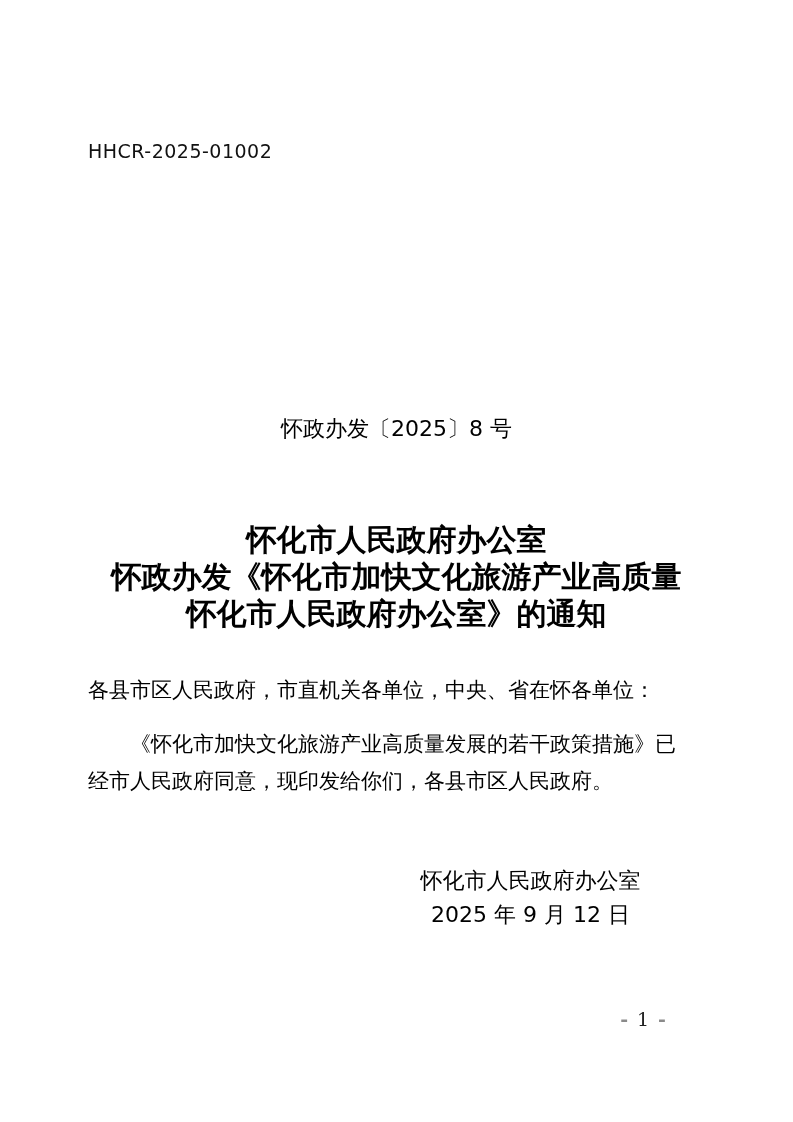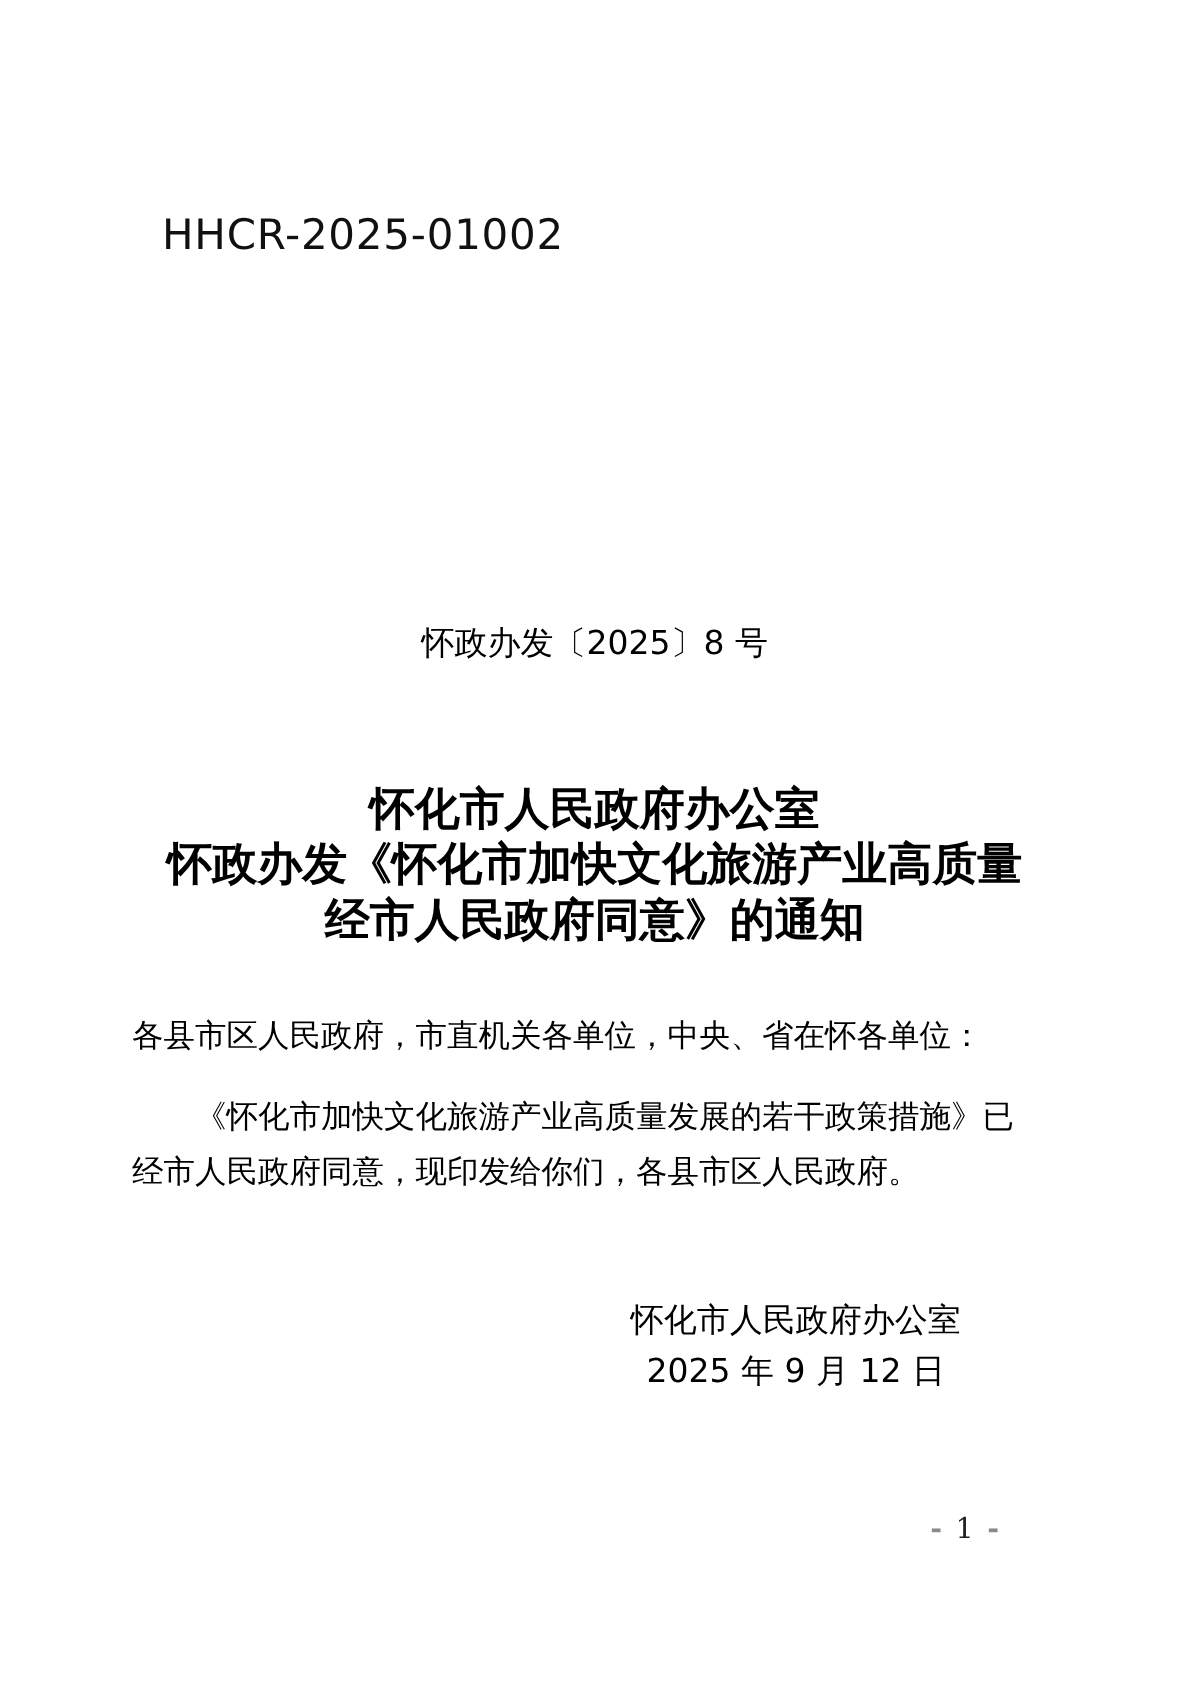--- a/index.html
+++ b/index.html
@@ -12,23 +12,23 @@
     width: 793px;
     height: 1122px;
     margin: 0 auto;
     background: #ffffff;
     overflow: hidden;
     font-family: "DejaVu Sans", "Liberation Sans", sans-serif;
     color: #000000;
   }
   .doc-code {
     position: absolute;
-    left: 108px;
+    left: 88px;
     top: 140px;
-    font-size: 28px;
+    font-size: 19px;
     letter-spacing: 0.5px;
     color: #111;
     white-space: nowrap;
   }
   .issue-number {
     position: absolute;
     top: 414px;
     left: 0;
     width: 100%;
     text-align: center;
@@ -90,21 +90,21 @@
 
 <div class="page">
 
   <div class="doc-code">HHCR-2025-01002</div>
 
   <div class="issue-number">怀政办发〔2025〕8 号</div>
 
   <div class="doc-title">
     <div class="title-line">怀化市人民政府办公室</div>
     <div class="title-line">怀政办发《怀化市加快文化旅游产业高质量</div>
-    <div class="title-line">经市人民政府同意》的通知</div>
+    <div class="title-line">怀化市人民政府办公室》的通知</div>
   </div>
 
   <div class="body-block">
     <div class="body-line">各县市区人民政府，市直机关各单位，中央、省在怀各单位：</div>
     <div class="body-line indented">《怀化市加快文化旅游产业高质量发展的若干政策措施》已</div>
     <div class="body-line">经市人民政府同意，现印发给你们，各县市区人民政府。</div>
   </div>
 
   <div class="signature-block">
     <div>怀化市人民政府办公室</div>

